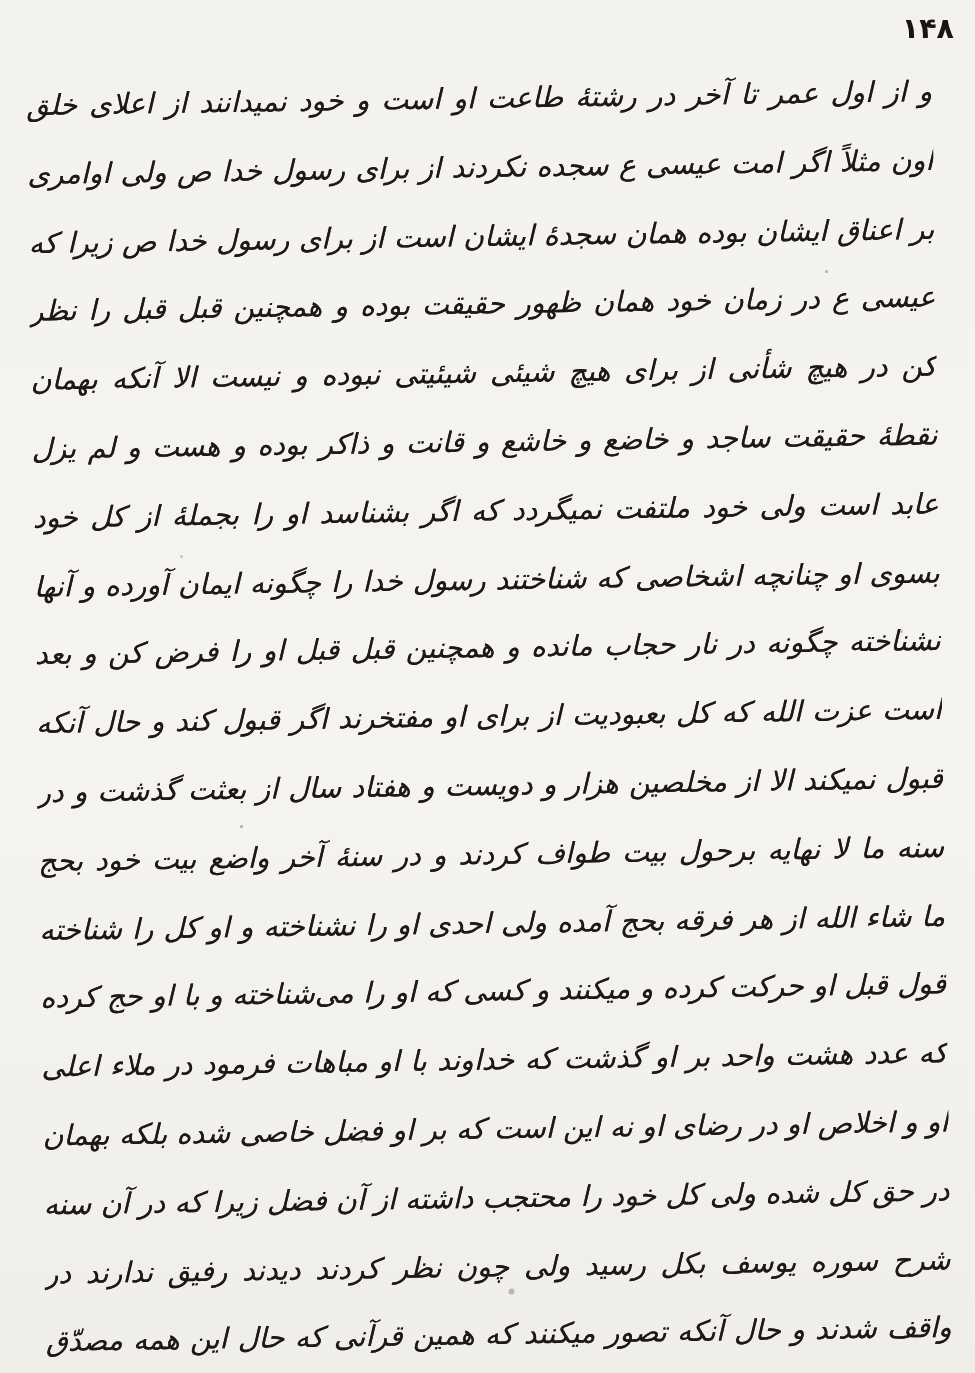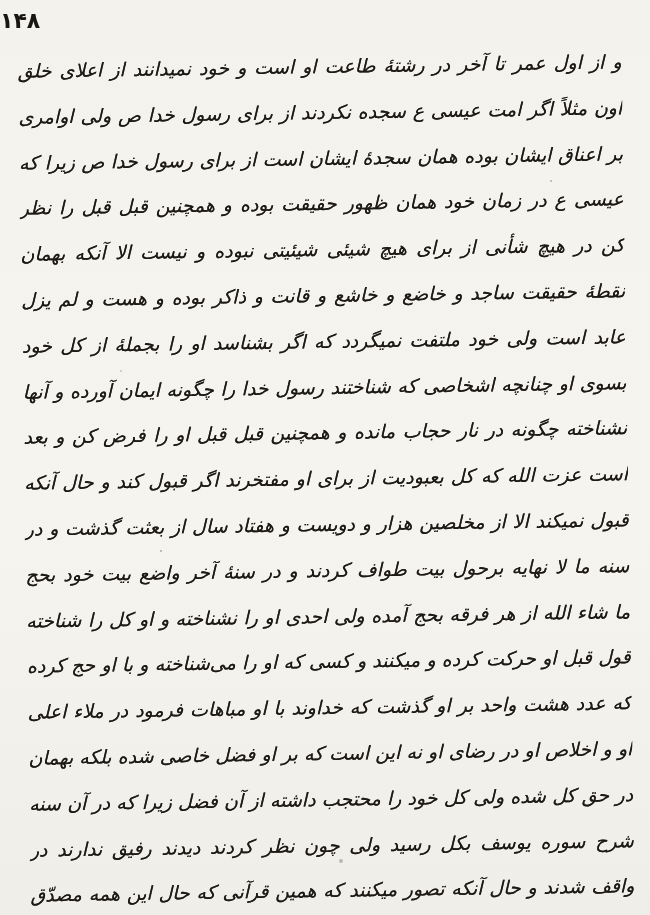--- a/index.html
+++ b/index.html
@@ -33,22 +33,22 @@
       300px 740px 0 1px rgba(60,55,50,0.3),
       120px 430px 0 rgba(60,55,50,0.4),
       560px 300px 0 rgba(60,55,50,0.3),
       200px 640px 0 rgba(60,55,50,0.35),
       460px 820px 0 rgba(60,55,50,0.3),
       80px 250px 0 rgba(60,55,50,0.25);
   }
   .page-number {
     position: absolute;
     top: 8px; left: 0; right: 14px;
-    text-align: left;
-    font-size: 22px;
+    text-align: right;
+    font-size: 19px;
     font-weight: bold;
     color: #181512;
     letter-spacing: 2px;
   }
   .text-block {
     position: absolute;
     top: 44px;
     right: 22px;
     left: 24px;
     transform: rotate(-0.9deg);

